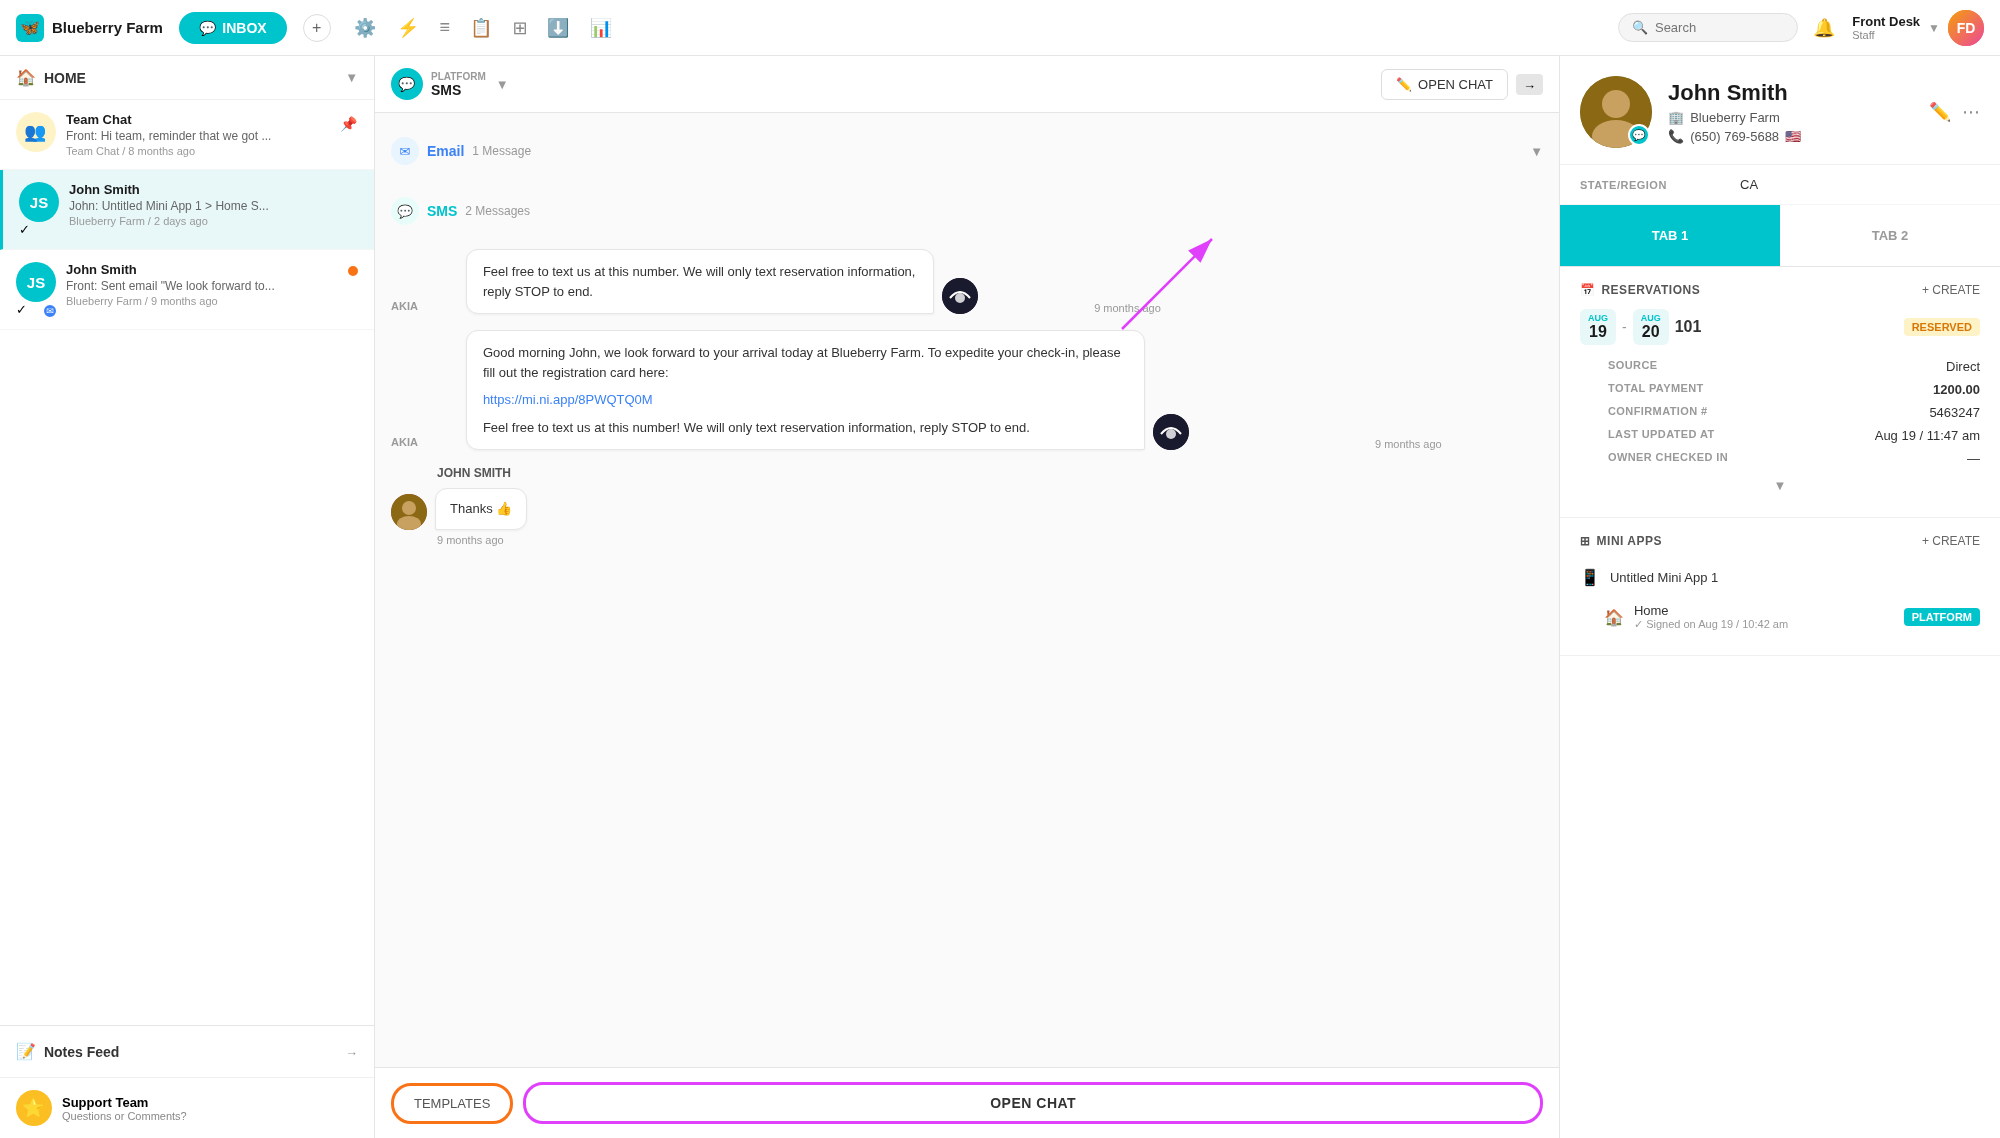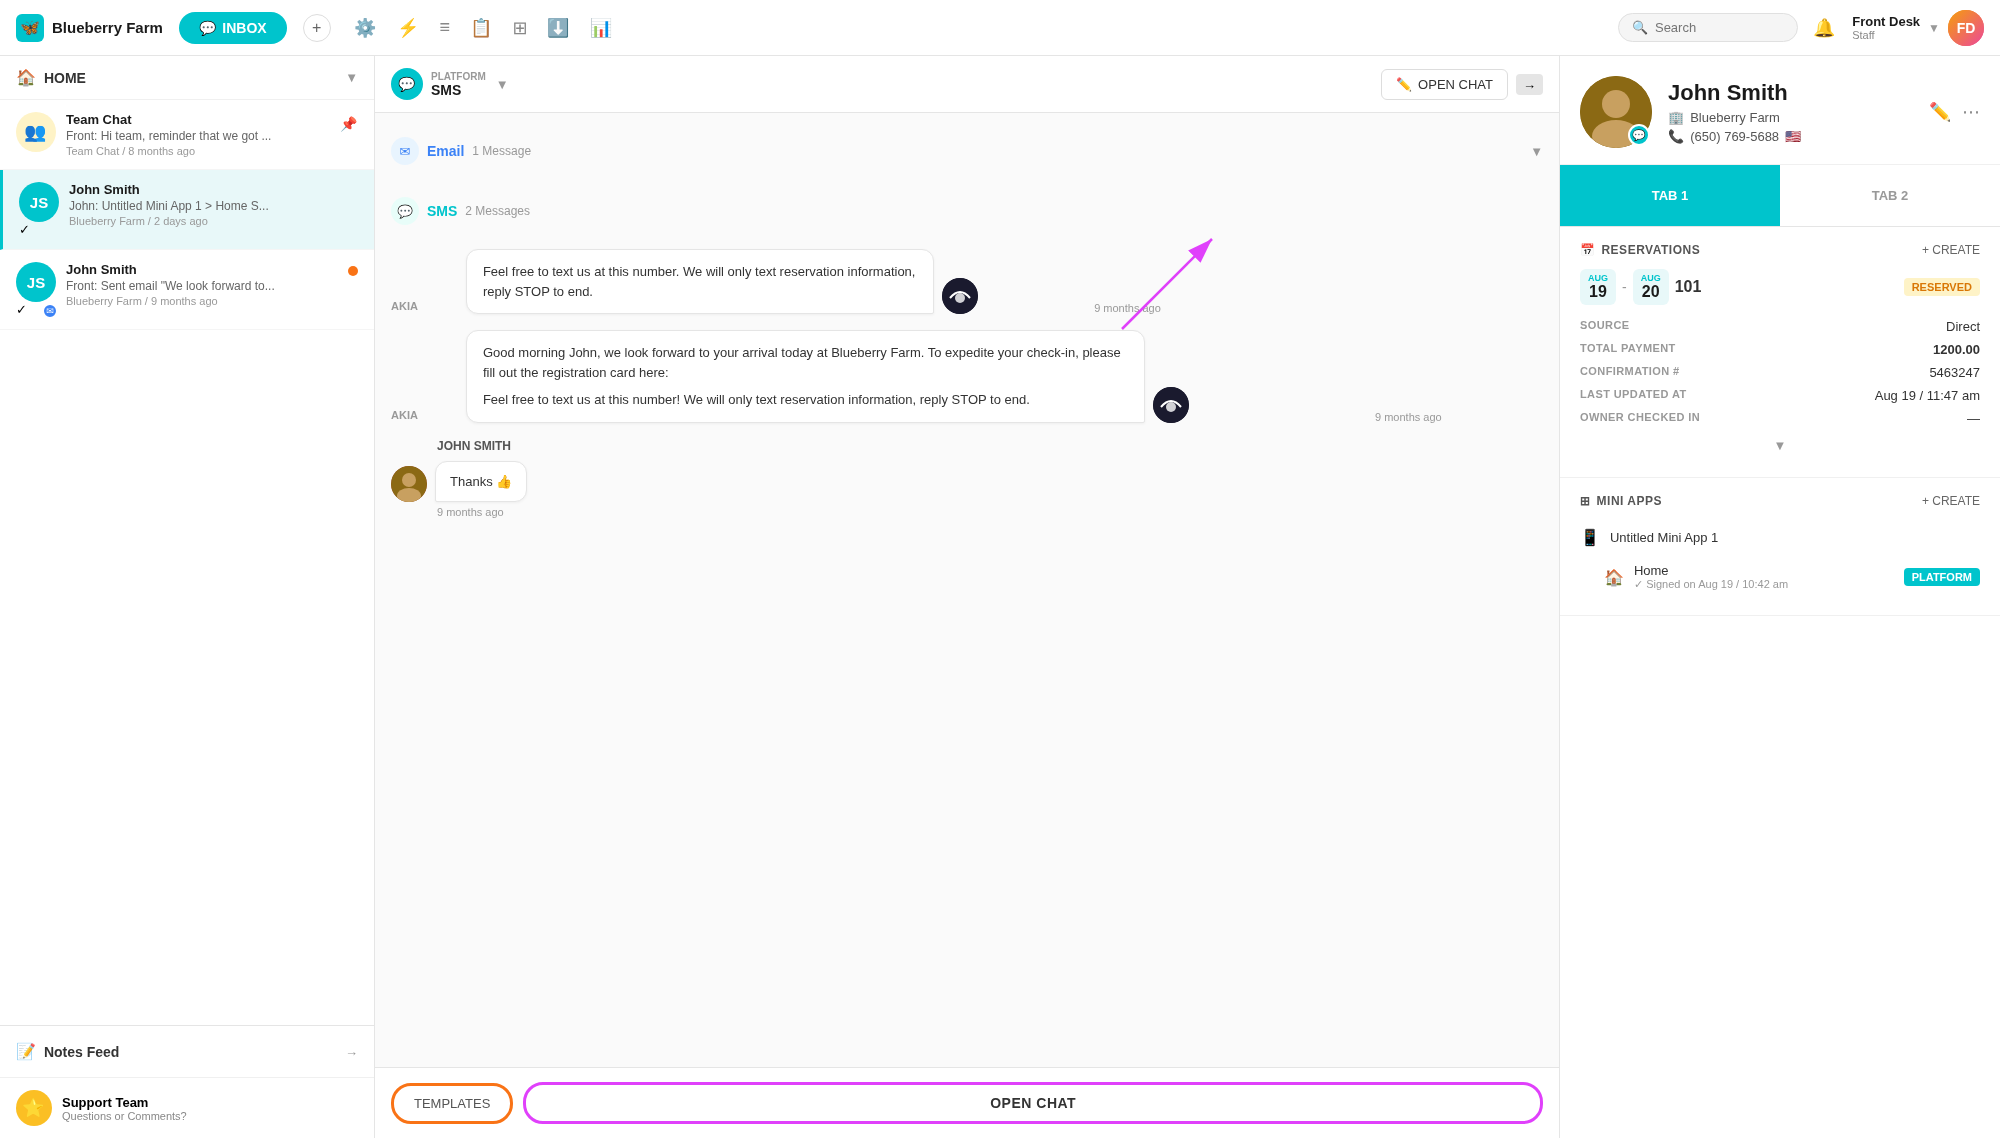--- a/index.html
+++ b/index.html
@@ -570,20 +570,21 @@
       font-size: 11px;
       font-weight: 700;
       padding: 3px 8px;
       border-radius: 4px;
       text-transform: uppercase;
     }
     .res-detail-row {
       display: flex;
       justify-content: space-between;
       padding: 4px 0;
+      margin-left: 28px;
     }
     .res-detail-label { font-size: 11px; font-weight: 600; color: #999; text-transform: uppercase; letter-spacing: 0.4px; }
     .res-detail-value { font-size: 13px; color: #333; }
     .res-detail-value.bold { font-weight: 600; }
     .res-chevron {
       text-align: center;
       padding: 8px;
       cursor: pointer;
       color: #999;
     }
@@ -782,20 +783,21 @@
           </defs>
           <line x1="40" y1="100" x2="130" y2="10" stroke="#e040fb" stroke-width="2.5" marker-end="url(#arrowhead)"></line>
         </svg>
       </div>
 
       <div class="msg-outgoing">
         <div class="akia-label">AKIA</div>
         <div class="msg-avatar-row">
           <div class="bubble">
             <p>Good morning John, we look forward to your arrival today at Blueberry Farm. To expedite your check-in, please fill out the registration card here:</p>
+            <p style="margin-top:8px;"><a href="#">https://mi.ni.app/8PWQTQ0M</a></p>
             <p style="margin-top:8px;">Feel free to text us at this number! We will only text reservation information, reply STOP to end.</p>
           </div>
           <div class="msg-akia-avatar">
             <svg width="36" height="36" viewBox="0 0 36 36" xmlns="http://www.w3.org/2000/svg">
               <rect width="36" height="36" rx="18" fill="#1a1a2e"></rect>
               <path d="M8 20 Q18 8 28 20" stroke="#fff" stroke-width="2" fill="none"></path>
               <circle cx="18" cy="20" r="5" fill="#fff" opacity="0.8"></circle>
             </svg>
           </div>
         </div>
@@ -849,20 +851,24 @@
           <span>(650) 769-5688</span>
           <span>🇺🇸</span>
         </div>
       </div>
       <div class="contact-actions">
         <button class="contact-action-btn">✏️</button>
         <button class="contact-action-btn">⋯</button>
       </div>
     </div>
 
+    <div class="contact-field-row">
+      <span class="contact-field-label">STATE/REGION</span>
+      <span class="contact-field-value">CA</span>
+    </div>
 
     <div class="tabs-row">
       <button class="tab-btn active">TAB 1</button>
       <button class="tab-btn">TAB 2</button>
     </div>
 
     <div class="section-block">
       <div class="section-header">
         <div class="section-title">
           <span>📅</span>

